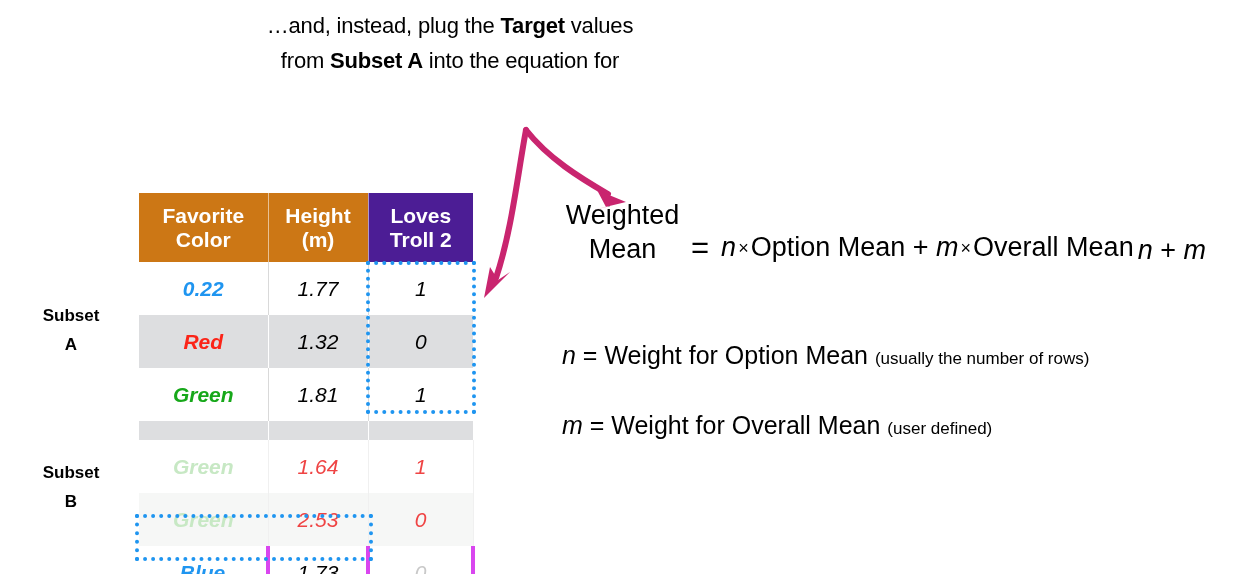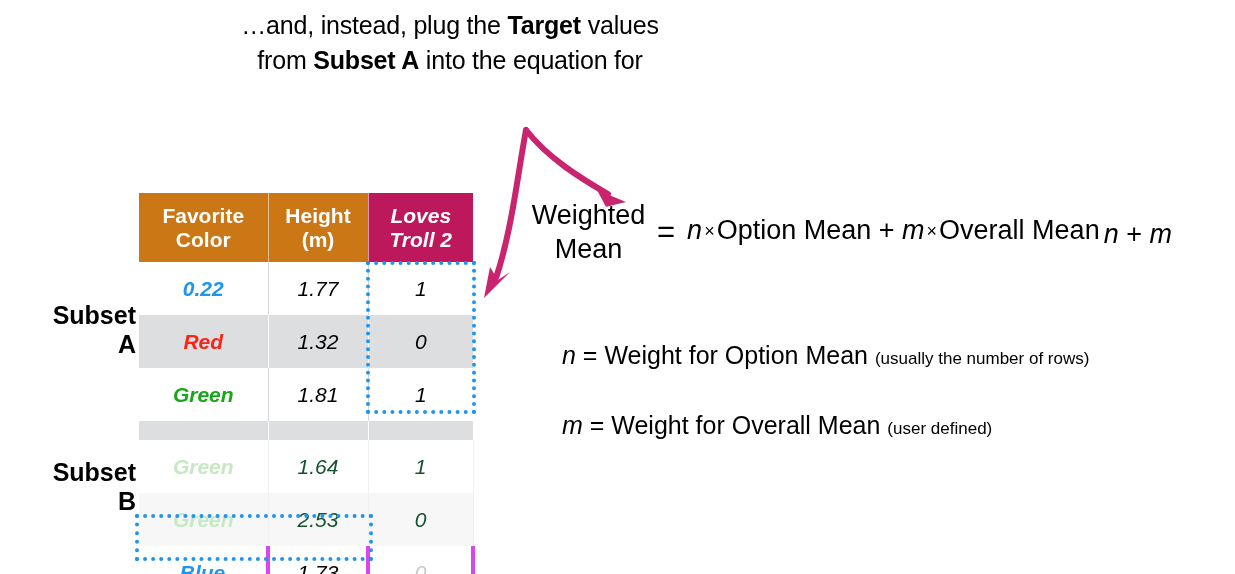--- a/index.html
+++ b/index.html
@@ -10,30 +10,30 @@
     color:#000;
     overflow:hidden;
     position:relative;
   }
   .stage{position:absolute;left:0;top:0;width:1235px;height:574px;}
 
   
   #headline{
     position:absolute;left:150px;top:8px;width:600px;
     text-align:center;
-    font-size:25px;line-height:35px;
+    font-size:22px;line-height:35px;
     letter-spacing:-0.2px;
   }
   #headline b{font-weight:bold;}
 
   
   .subset-label{
     position:absolute;
-    width:130px;text-align:right;
-    font-size:25px;font-weight:bold;line-height:29px;
+    width:130px;text-align:center;
+    font-size:17px;font-weight:bold;line-height:29px;
   }
   #subset-a-label{left:6px;top:301px;}
   #subset-b-label{left:6px;top:458px;}
 
   
   .tbl{
     position:absolute;
     border-collapse:collapse;
     table-layout:fixed;
     font-size:21px;
@@ -50,21 +50,21 @@
     height:53px;
     color:#ffffff;
     font-weight:bold;
     font-size:21px;
     line-height:24px;
     text-align:center;
     vertical-align:middle;
     border-right:1px solid rgba(255,255,255,.55);
   }
   .hdr-orange{background:#cc7715;}
-  .hdr-green{background:#be185d;border-right:none;font-style:italic;}
+  .hdr-green{background:#4c1d95;border-right:none;}
 
   .row-cell{
     height:37px;
     text-align:center;
     vertical-align:middle;
     border-right:1px solid #ffffff;
     font-weight:normal;
     font-style:italic;
   }
   .row-cell:last-child{border-right:none;}
@@ -75,43 +75,43 @@
   tr.plain td.row-cell:last-child,tr.shade td.row-cell:last-child{border-right:none;}
 
   .v-blue{color:#1f95f0;font-weight:bold;}
   .v-red{color:#fb2418;font-weight:bold;text-align:center;}
   .v-green{color:#17a81a;font-weight:bold;}
   .v-plain{color:#000;}
 
   
   #table-b tr.fade td{opacity:1;}
   #table-b tr.fade .v-green{color:#c7e8c4;}
-  #table-b tr.fade .v-plain{color:#14532d;}
+  #table-b tr.fade .v-plain{color:#ef4444;}
   #table-b tr.fade.shade td{background:#f6f7f6;}
   #table-b tr.fade.plain td{background:#ffffff;}
   #table-b tr.fade td.row-cell{border-right:1px solid #f0f0f0;}
   #table-b tr.last .v-blue{color:#1f95f0;}
   #table-b tr.last .v-plain-dim{color:#c9c9c9;}
   #table-b tr.last td{background:#ffffff;}
   #table-b tr.last td.row-cell{border-right:4px solid #d946ef;margin-top:12px;}
 
   
   .dotted{
     position:absolute;
     border:4px dotted #1f95f0;
     box-sizing:border-box;
     pointer-events:none;
   }
   #highlight-a{left:366px;top:261px;width:110px;height:153px;}
   #highlight-b{left:135px;top:514px;width:238px;height:47px;}
 
   
   #equation{
-    position:absolute;left:526px;top:198px;
-    display:flex;align-items:center;
+    position:absolute;left:560px;top:198px;
+    display:flex;align-items:flex-end;
     font-size:27px;
   }
   #eq-lhs{
     text-align:center;line-height:34px;width:125px;
   }
   #eq-equals{font-size:31px;margin:0 8px 0 6px;}
   #eq-frac{display:flex;flex-direction:row;align-items:center;}
   #eq-num{
     white-space:nowrap;padding:0 4px 3px 4px;
     font-size:27px;

